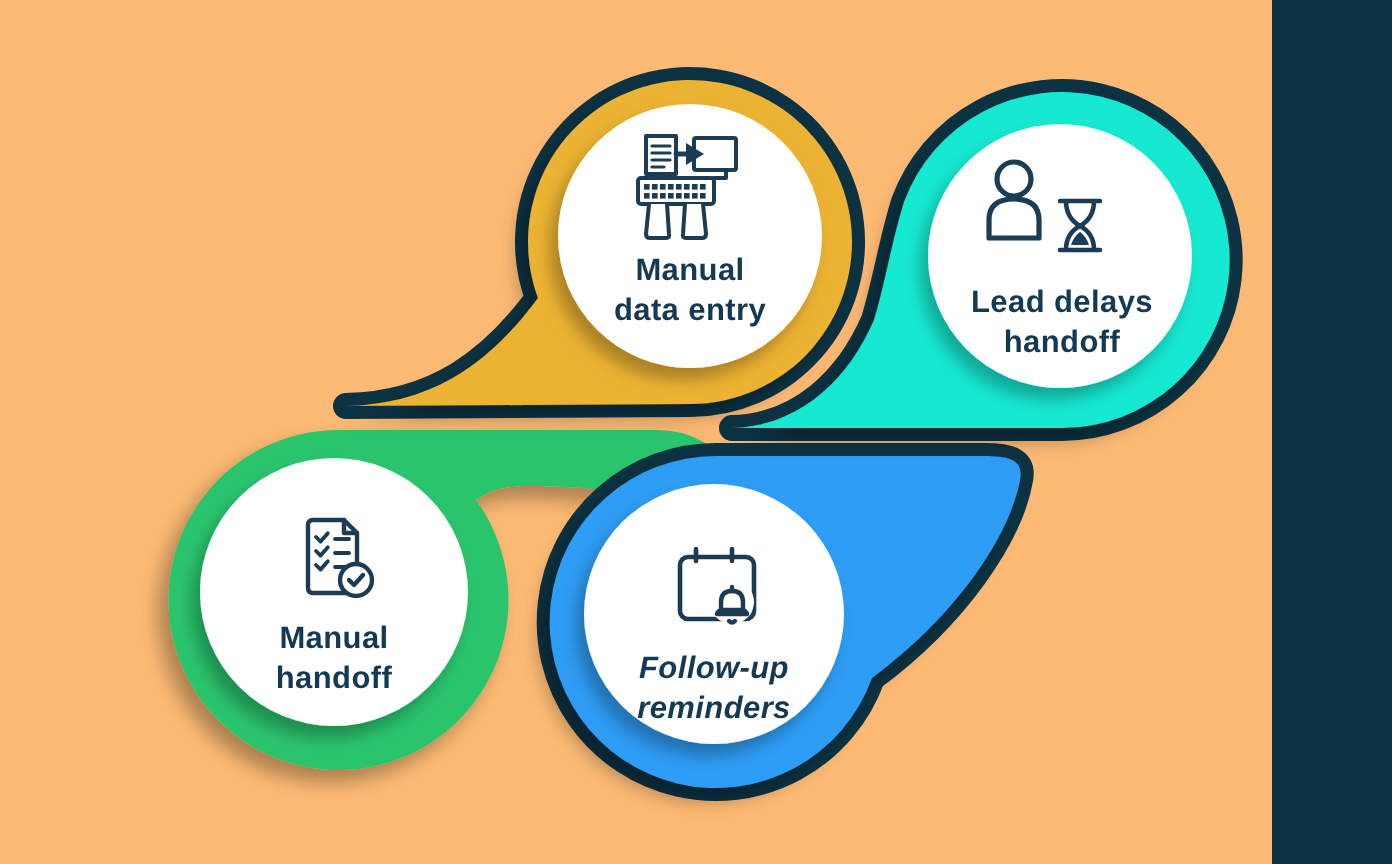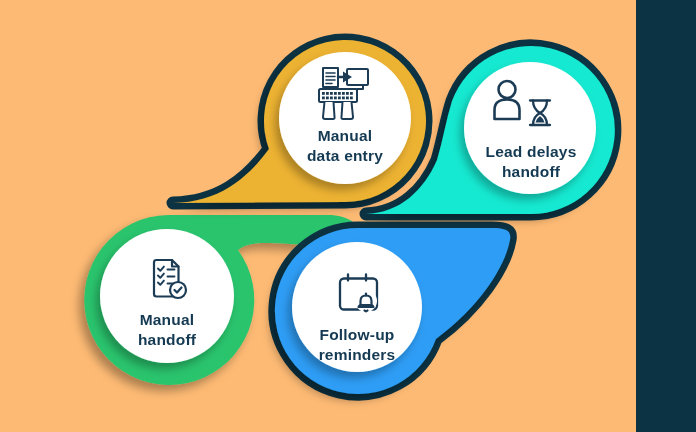--- a/index.html
+++ b/index.html
@@ -11,21 +11,21 @@
   .shapes{position:absolute;left:0;top:0;}
   .icon{position:absolute;}
   .label{
     position:absolute;width:150px;text-align:center;
     font-weight:700;font-size:15.5px;line-height:20px;
     color:#143952;letter-spacing:.2px;
   }
   .l-manual{left:270px;top:126px;}
   .l-lead{left:456px;top:142px;}
   .l-status{left:92px;top:310px;}
-  .l-follow{left:282px;top:325px;}
+  .l-follow{left:282px;top:325px;font-style:italic;}
 </style>
 </head>
 <body>
 
 <div class="canvas">
 
   <svg class="shapes" width="696" height="432" viewBox="0 0 696 432">
     <defs>
       <filter id="shDrop" x="-25%" y="-25%" width="160%" height="160%">
         <feDropShadow dx="-5" dy="6" stdDeviation="5" flood-color="#000000" flood-opacity="0.32"></feDropShadow>

